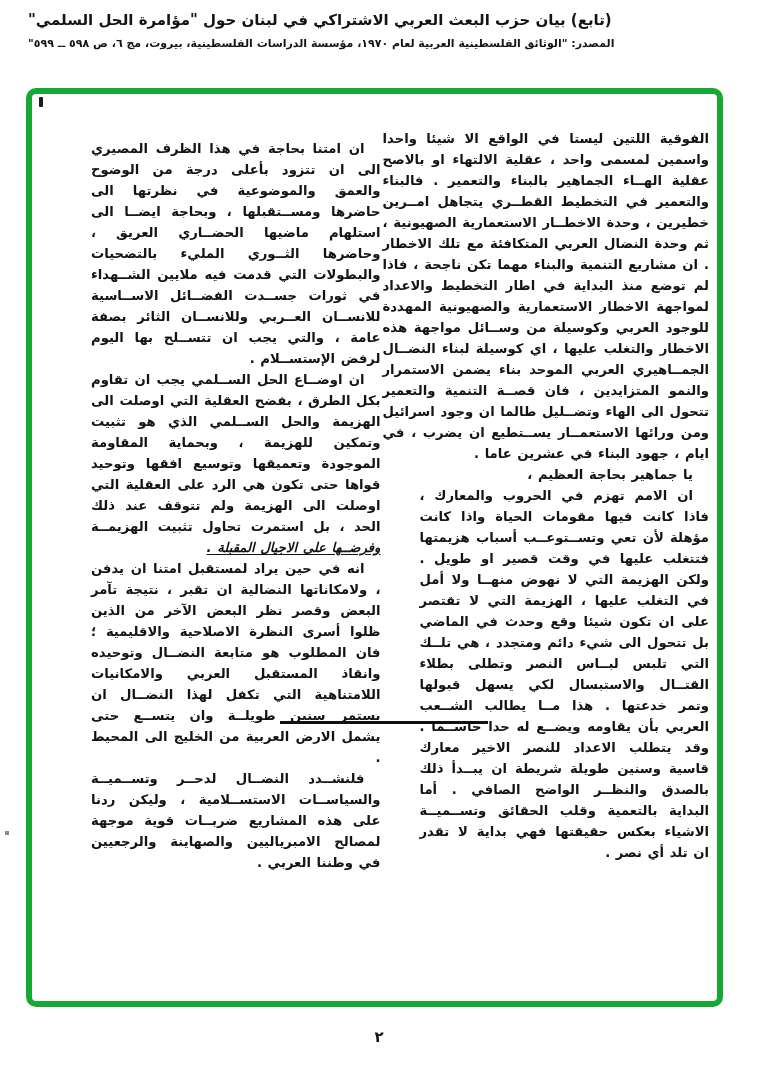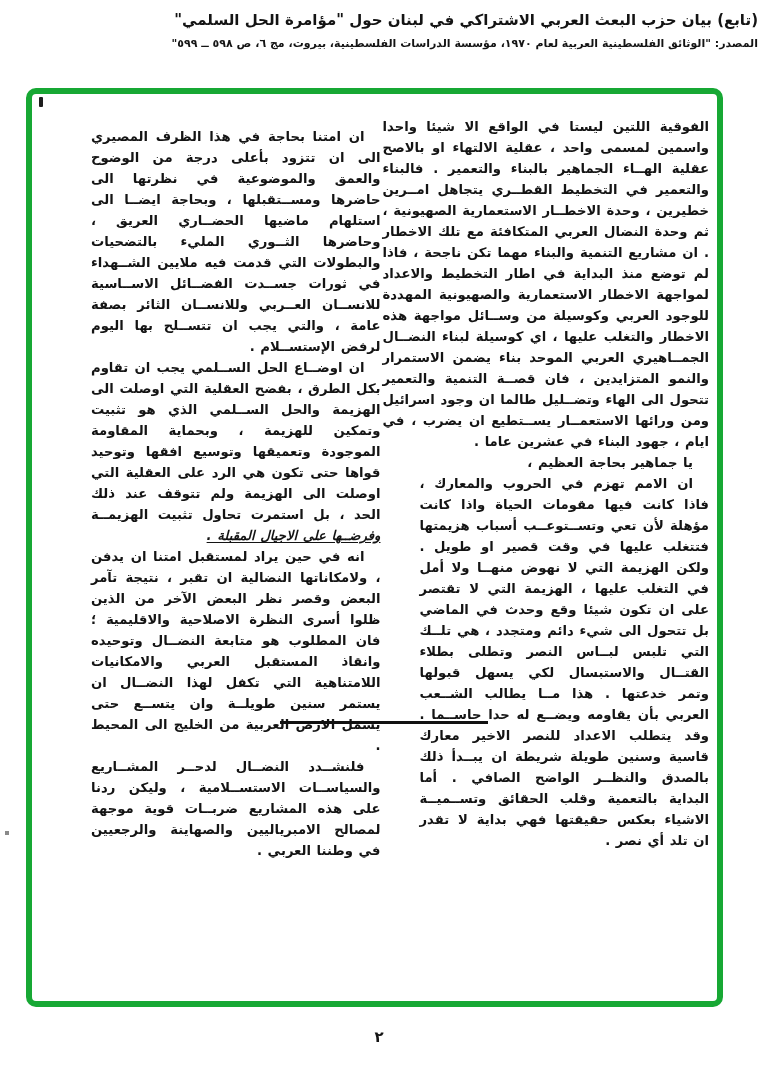--- a/index.html
+++ b/index.html
@@ -10,21 +10,21 @@
   html,body{
     margin:0;padding:0;
     width:758px;height:1078px;
     background:var(--bg);
     font-family:"DejaVu Sans",sans-serif;
     position:relative;
     overflow:hidden;
   }
   .header{
     position:absolute;top:10px;left:0;right:0;
-    text-align:right;direction:rtl;color:var(--ink);padding-left:28px;
+    text-align:left;direction:rtl;color:var(--ink);padding-left:28px;
   }
   .title{
     font-size:15px;font-weight:bold;line-height:20px;
   }
   .source{
     font-size:11px;font-weight:bold;margin-top:7px;line-height:14px;
   }
   .frame{
     position:absolute;left:26px;top:88px;
     width:697px;height:919px;
@@ -32,21 +32,21 @@
     border:6px solid var(--green);
     border-radius:10px;
     background:var(--bg);
   }
   .corner-mark{
     position:absolute;left:7px;top:3px;width:4px;height:10px;
     background:#1d1d1d;border-radius:1px;
   }
   .columns{
     position:absolute;left:14px;right:0;top:0;
-    padding:22px 8px 0 8px;
+    padding:34px 8px 0 8px;
     display:flex;direction:rtl;gap:2px;
   }
   .col{
     width:331px;
     direction:rtl;
     text-align:justify;
     font-size:13.2px;
     font-weight:bold;
     line-height:21px;
     color:var(--ink);
@@ -83,20 +83,20 @@
   <div class="columns">
     <div class="col col-right">
         <p class="para"><span>الفوقية اللتين ليستا في الواقع الا شيئا واحدا واسمين لمسمى واحد ، عقلية الالتهاء او بالاصح عقلية الهــاء الجماهير بالبناء والتعمير . فالبناء والتعمير في التخطيط القطــري يتجاهل امــرين خطيرين ، وحدة الاخطــار الاستعمارية الصهيونية ، ثم وحدة النضال العربي المتكافئة مع تلك الاخطار . ان مشاريع التنمية والبناء مهما تكن ناجحة ، فاذا لم توضع منذ البداية في اطار التخطيط والاعداد لمواجهة الاخطار الاستعمارية والصهيونية المهددة للوجود العربي وكوسيلة من وســائل مواجهة هذه الاخطار والتغلب عليها ، اي كوسيلة لبناء النضــال الجمــاهيري العربي الموحد بناء يضمن الاستمرار والنمو المتزايدين ، فان قصــة التنمية والتعمير تتحول الى الهاء وتضــليل طالما ان وجود اسرائيل ومن ورائها الاستعمــار يســتطيع ان يضرب ، في ايام ، جهود البناء في عشرين عاما .</span></p>
         <p class="para indent"><span>يا جماهير بحاجة العظيم ،</span></p>
         <p class="para indent"><span>ان الامم تهزم في الحروب والمعارك ، فاذا كانت فيها مقومات الحياة واذا كانت مؤهلة لأن تعي وتســتوعــب أسباب هزيمتها فتتغلب عليها في وقت قصير او طويل . ولكن الهزيمة التي لا نهوض منهــا ولا أمل في التغلب عليها ، الهزيمة التي لا تقتصر على ان تكون شيئا وقع وحدث في الماضي بل تتحول الى شيء دائم ومتجدد ، هي تلــك التي تلبس لبــاس النصر وتطلى بطلاء القتــال والاستبسال لكي يسهل قبولها وتمر خدعتها . هذا مــا يطالب الشــعب العربي بأن يقاومه ويضــع له حدا حاســما . وقد يتطلب الاعداد للنصر الاخير معارك قاسية وسنين طويلة شريطة ان يبــدأ ذلك بالصدق والنظــر الواضح الصافي . أما البداية بالتعمية وقلب الحقائق وتســميــة الاشياء بعكس حقيقتها فهي بداية لا تقدر ان تلد أي نصر .</span></p>
       </div>
     <div class="col col-left">
         <p class="para indent"><span>ان امتنا بحاجة في هذا الظرف المصيري الى ان تتزود بأعلى درجة من الوضوح والعمق والموضوعية في نظرتها الى حاضرها ومســتقبلها ، وبحاجة ايضــا الى استلهام ماضيها الحضــاري العريق ، وحاضرها الثــوري المليء بالتضحيات والبطولات التي قدمت فيه ملايين الشــهداء في ثورات جســدت الفضــائل الاســاسية للانســان العــربي وللانســان الثائر بصفة عامة ، والتي يجب ان تتســلح بها اليوم لرفض الإستســلام .</span></p>
         <p class="para indent"><span>ان اوضــاع الحل الســلمي يجب ان تقاوم بكل الطرق ، بفضح العقلية التي اوصلت الى الهزيمة والحل الســلمي الذي هو تثبيت وتمكين للهزيمة ، وبحماية المقاومة الموجودة وتعميقها وتوسيع افقها وتوحيد قواها حتى تكون هي الرد على العقلية التي اوصلت الى الهزيمة ولم تتوقف عند ذلك الحد ، بل استمرت تحاول تثبيت الهزيمــة</span> <u>وفرضــها على الاجيال المقبلة .</u></p>
         <p class="para indent"><span>انه في حين يراد لمستقبل امتنا ان يدفن ، ولامكاناتها النضالية ان تقبر ، نتيجة تآمر البعض وقصر نظر البعض الآخر من الذين ظلوا أسرى النظرة الاصلاحية والاقليمية ؛ فان المطلوب هو متابعة النضــال وتوحيده وانقاذ المستقبل العربي والامكانيات اللامتناهية التي تكفل لهذا النضــال ان يستمر سنين طويلــة وان يتســع حتى يشمل الارض العربية من الخليج الى المحيط .</span></p>
-        <p class="para indent"><span>فلنشــدد النضــال لدحــر المشــاريع والسياســات الاستســلامية ، وليكن ردنا على هذه المشاريع ضربــات قوية موجهة لمصالح الامبرياليين والصهاينة والرجعيين في وطننا العربي .</span></p>
+        <p class="para indent"><span>فلنشــدد النضــال لدحــر وتســميــة والسياســات الاستســلامية ، وليكن ردنا على هذه المشاريع ضربــات قوية موجهة لمصالح الامبرياليين والصهاينة والرجعيين في وطننا العربي .</span></p>
       </div>
   </div>
   <div class="divider"></div>
 </div>
 
 <div class="page-number">٢</div>
 <div class="speck"></div>
 
 </body></html>

